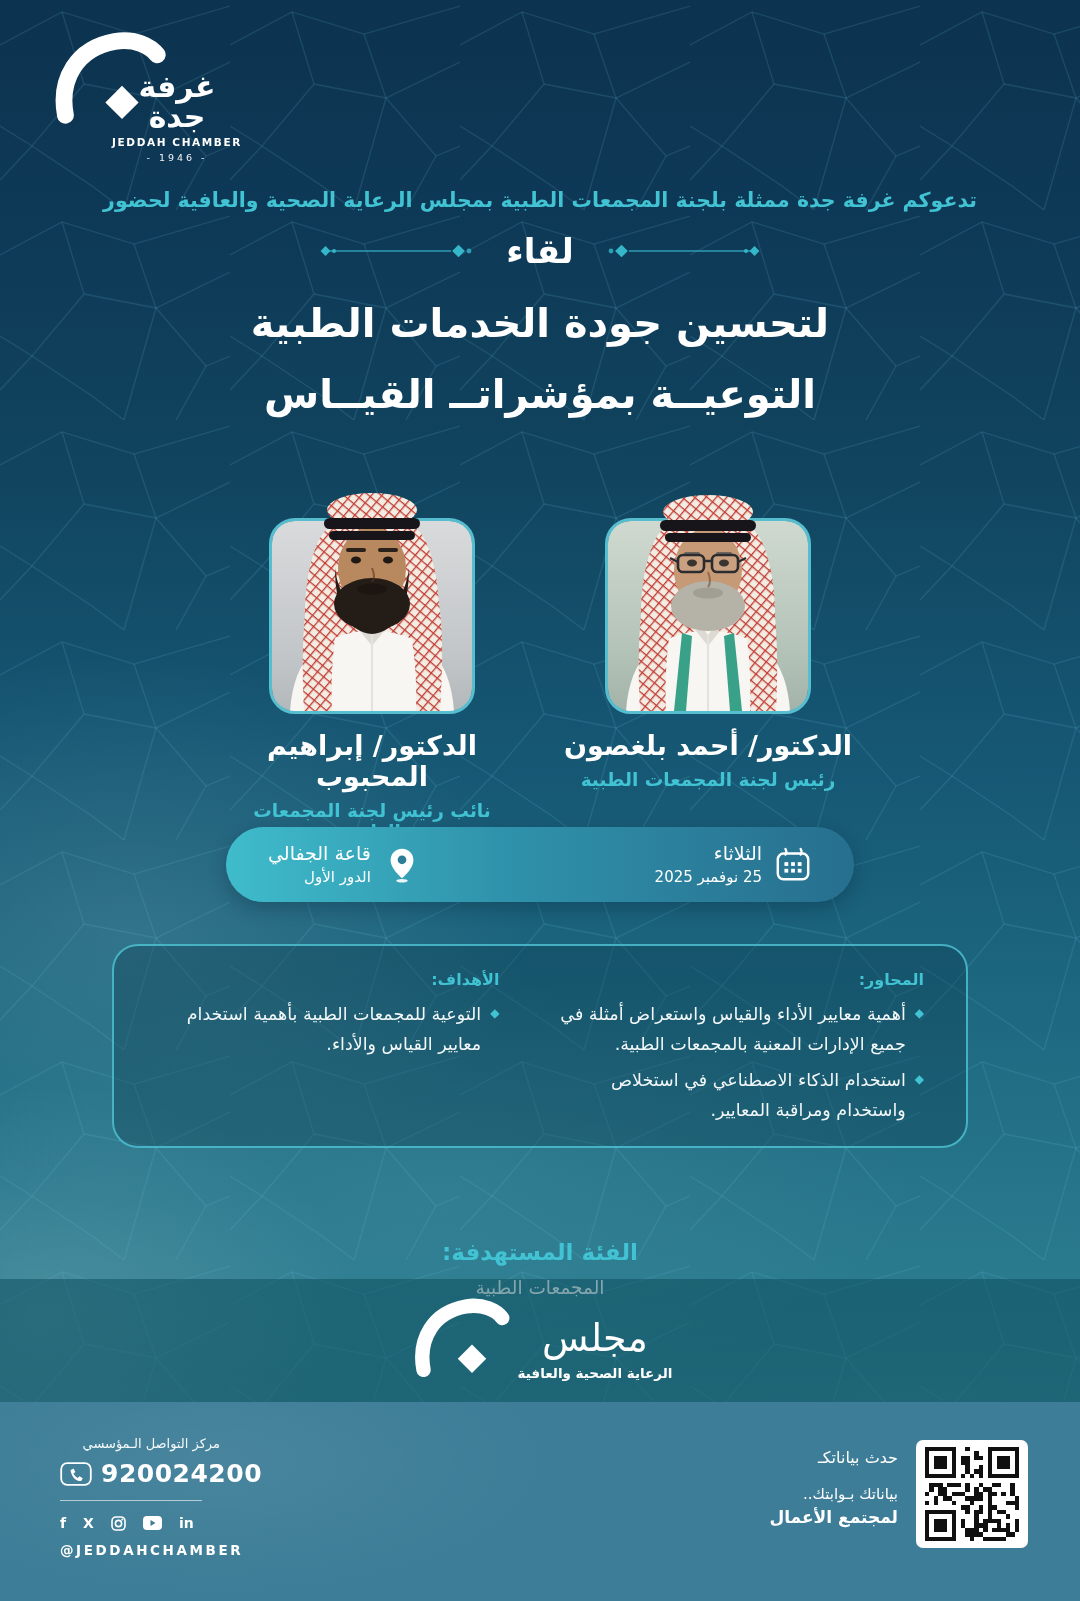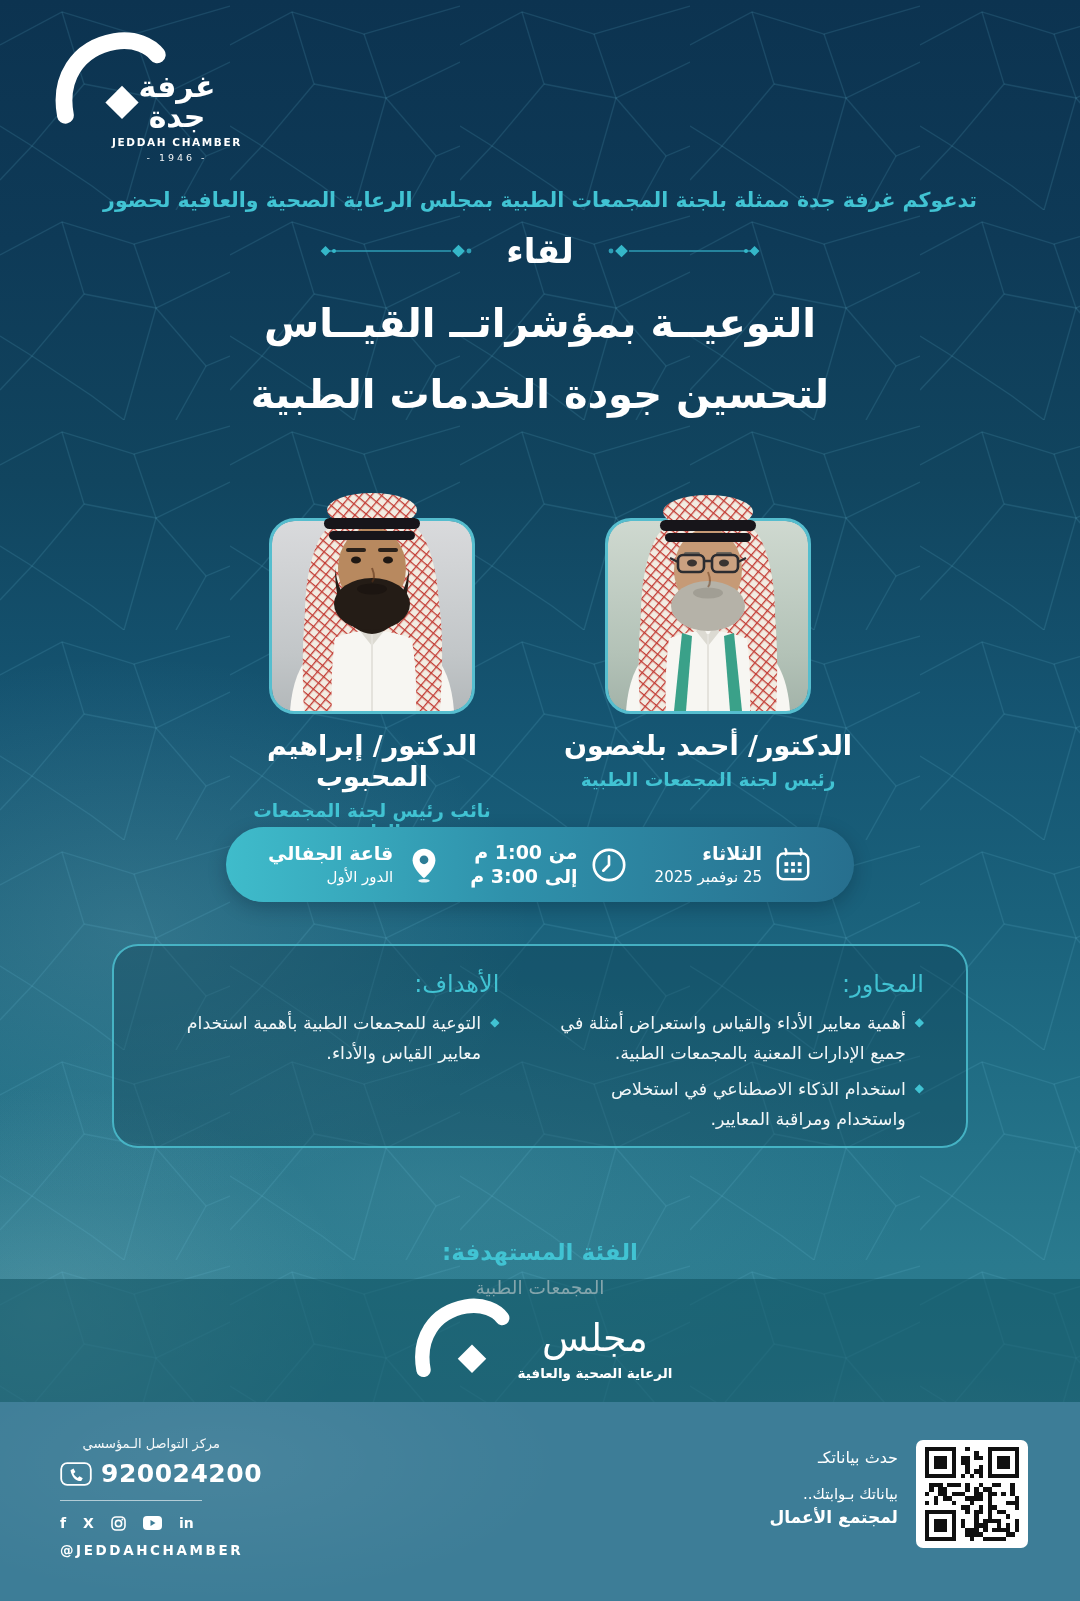--- a/index.html
+++ b/index.html
@@ -47,29 +47,29 @@
   .speaker-role{margin-top:8px;font-size:18.5px;font-weight:bold;color:var(--accent);direction:rtl;}
   
   .schedule-pill{position:absolute;top:827px;left:50%;transform:translateX(-50%);
     width:628px;height:75px;border-radius:38px;direction:rtl;
     display:flex;align-items:center;justify-content:space-between;padding:0 42px;
     background:linear-gradient(270deg,#276f8e 0%,#2f91ab 55%,#3fbccb 100%);
     box-shadow:0 6px 18px rgba(0,20,35,.25);}
   .sched-item{display:flex;align-items:center;gap:12px;direction:rtl;}
   .sched-icon{width:38px;height:38px;flex:none;}
   .sched-text{text-align:right;}
-  .sched-l1{font-size:19px;font-weight:bold;line-height:1.25;}
+  .sched-l1{font-size:19px;font-weight:normal;line-height:1.25;}
   .sched-l2{font-size:15px;line-height:1.3;margin-top:2px;}
   
   .info-box{position:absolute;top:944px;left:112px;width:856px;height:204px;border-radius:26px;
     border:2px solid rgba(80,200,216,.8);background:rgba(6,48,66,.28);
     display:flex;direction:rtl;padding:24px 42px 20px;gap:40px;}
   .info-col{flex:1;}
   .info-col.topics{flex:1.12;}
-  .info-heading{font-size:24px;font-weight:normal;color:var(--accent);direction:rtl;text-align:right;margin-bottom:10px;}
+  .info-heading{font-size:16px;font-weight:bold;color:var(--accent);direction:rtl;text-align:right;margin-bottom:10px;}
   .bullet-item{display:flex;direction:rtl;gap:9px;align-items:flex-start;margin-bottom:6px;}
   .bullet-glyph{color:var(--accent);font-size:12px;line-height:1.9;flex:none;padding-top:3px;}
   .bullet-text{font-size:17.5px;line-height:1.72;text-align:right;color:#f2f7f8;}
   
   .target{position:absolute;top:1191px;left:0;right:0;text-align:center;direction:rtl;}
   .target-heading{font-size:23px;font-weight:bold;color:var(--accent);margin-top:48px;}
   .target-value{font-size:18.5px;margin-top:12px;}
   
   .council-band{position:absolute;top:1279px;left:0;width:100%;height:123px;
     background:rgba(10,76,90,.5);display:flex;align-items:center;justify-content:center;}
@@ -159,22 +159,22 @@
     <svg class="ornament" viewBox="0 0 152 14" style="transform:scaleX(-1)">
       <circle cx="149" cy="7" r="2.4" fill="#2e9db5"></circle>
       <rect x="134" y="2.5" width="9" height="9" transform="rotate(45 138.5 7)" fill="#35b7c9"></rect>
       <path d="M8 7 H131" stroke="#2e9db5" stroke-width="1.6"></path>
       <rect x="2" y="3.5" width="7" height="7" transform="rotate(45 5.5 7)" fill="#35b7c9"></rect>
       <circle cx="14" cy="7" r="2" fill="#35b7c9"></circle>
     </svg>
   </div>
 
   <div class="title">
+    <div>لتحسين جودة الخدمات الطبية</div>
     <div>التوعيــة بمؤشراتــ القيــاس</div>
-    <div>لتحسين جودة الخدمات الطبية</div>
   </div>
 
   <div class="speakers">
 
     <div class="speaker-card">
       <div class="photo-wrap">
         <div class="photo-bg bg-ahmed"></div>
         <div class="photo-frame"></div>
         <svg class="person" viewBox="0 0 200 235" preserveAspectRatio="xMidYMax meet">
           <path d="M38 235 C30 150 30 102 46 66 C62 28 138 28 154 66 C170 102 170 150 162 235 Z" fill="url(#chk)"></path>
@@ -250,30 +250,20 @@
             <rect x="25" y="24" width="4" height="4"></rect>
         </g>
       </svg>
       <div class="sched-text">
         <div class="sched-l1">الثلاثاء</div>
         <div class="sched-l2">25 نوفمبر 2025</div>
       </div>
     </div>
     <div class="sched-item">
       <svg class="sched-icon" viewBox="0 0 40 40">
-        <circle cx="20" cy="20" r="16" fill="none" stroke="#fff" stroke-width="2.8"></circle>
-        <path d="M20 11 V20 L14 26" fill="none" stroke="#fff" stroke-width="2.8" stroke-linecap="round" stroke-linejoin="round"></path>
-      </svg>
-      <div class="sched-text">
-        <div class="sched-l1">من 1:00 م</div>
-        <div class="sched-l1">إلى 3:00 م</div>
-      </div>
-    </div>
-    <div class="sched-item">
-      <svg class="sched-icon" viewBox="0 0 40 40">
         <path d="M20 3 C13 3 8 8.5 8 15 C8 24 20 34 20 34 C20 34 32 24 32 15 C32 8.5 27 3 20 3 Z" fill="#fff"></path>
         <circle cx="20" cy="14.5" r="4.6" fill="#2d7d96"></circle>
         <ellipse cx="20" cy="36.5" rx="6" ry="1.8" fill="#fff" opacity=".9"></ellipse>
       </svg>
       <div class="sched-text">
         <div class="sched-l1">قاعة الجفالي</div>
         <div class="sched-l2">الدور الأول</div>
       </div>
     </div>
   </div>

